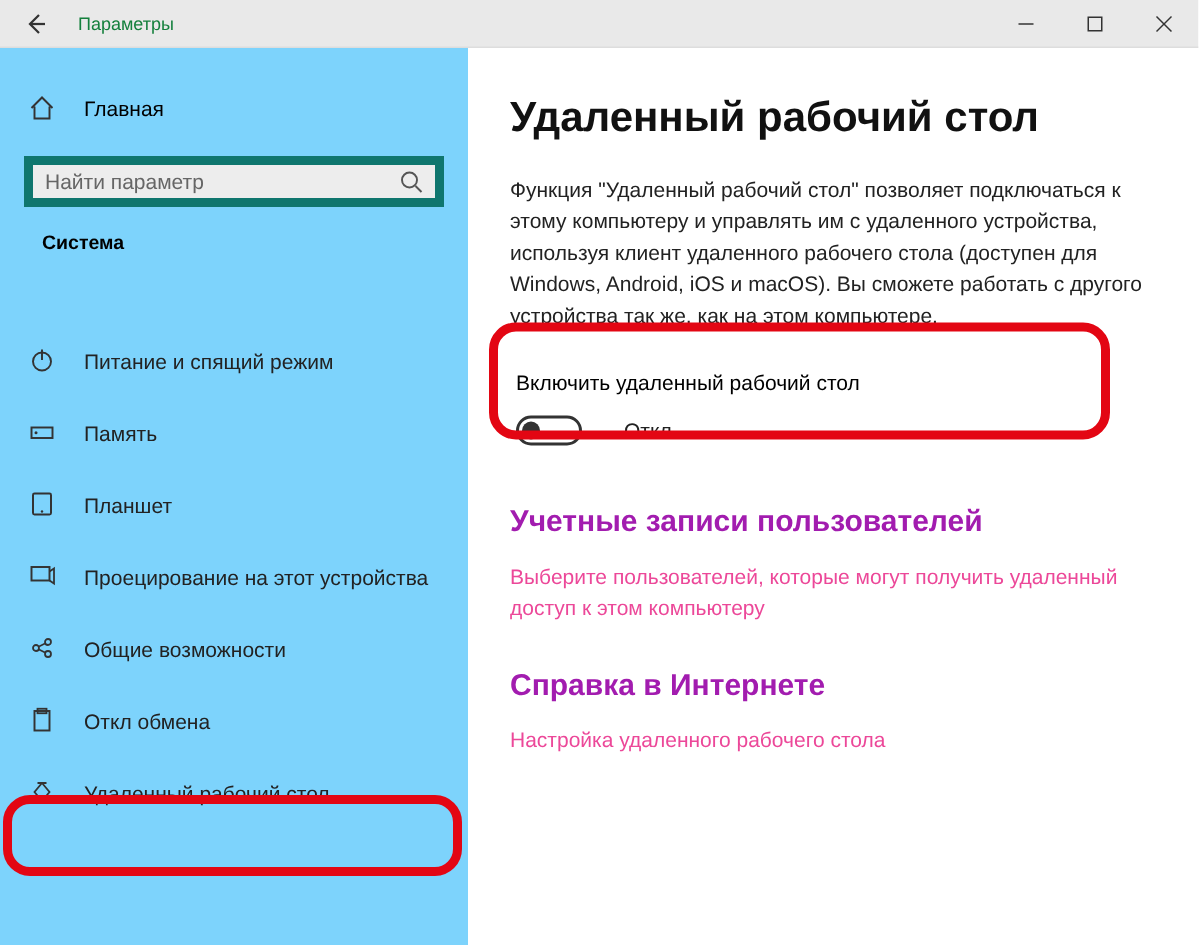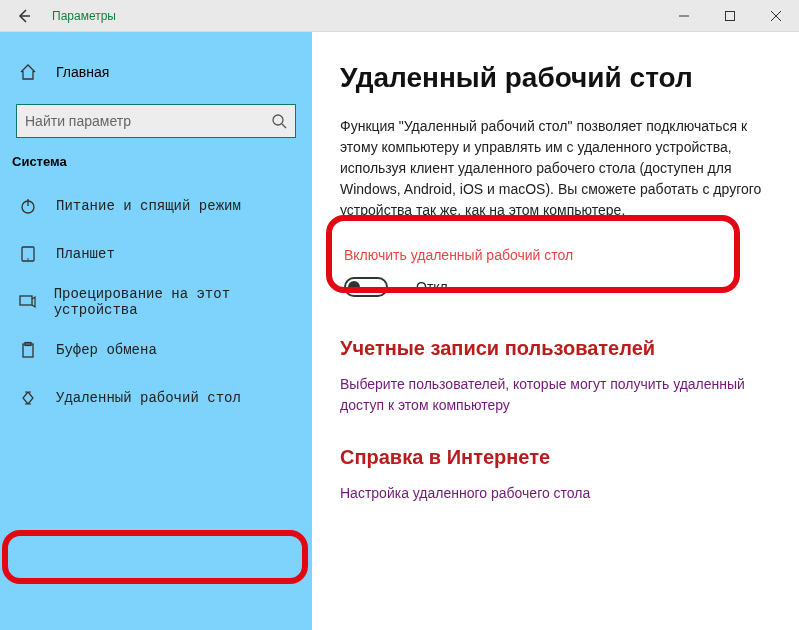--- a/index.html
+++ b/index.html
@@ -56,54 +56,53 @@
       align-items: center;
       padding: 0 16px;
       height: 40px;
       cursor: pointer;
     }
     .home-row .icon { width: 24px; display:flex; justify-content:center; }
     .home-row .label { margin-left: 16px; font-size: 14px; }
     .search-box {
       margin: 12px 16px 16px 16px;
       height: 34px;
-      border: 1px solid #0f766e;
+      border: 6px solid #0f766e;
       background: #ededed;
       display: flex;
       align-items: center;
       padding: 0 8px;
       cursor: text;
     }
     .search-box input {
       border: none;
       background: transparent;
       outline: none;
       flex: 1;
       font-size: 14px;
       color: #333;
     }
     .search-box input::placeholder { color: #666; }
     .search-box .sicon { color: #555; }
     .category-label {
       font-size: 13px;
       font-weight: 600;
-      padding: 0 12px;
-      margin-bottom: 13px;
+      padding: 0 28px;
+      margin-bottom: 32px;
     }
     .nav-list {
       display: flex;
       flex-direction: column;
     }
     .nav-item {
       display: flex;
-      align-items: center;
+      align-items: flex-end;
       height: 48px;
       padding: 0 16px;
       cursor: pointer;
-      font-family: Liberation Mono, monospace;
     }
     .nav-item .icon {
       width: 24px;
       display: flex;
       justify-content: center;
       color: #333;
     }
     .nav-item .label {
       margin-left: 16px;
       font-size: 14px;
@@ -125,21 +124,21 @@
       font-size: 14px;
       color: #222;
       line-height: 1.5;
       margin-bottom: 18px;
     }
     .toggle-section {
       padding: 8px 4px 10px 4px;
     }
     .toggle-title {
       font-size: 14px;
-      color: #ef4444;
+      color: #000000;
       margin-bottom: 14px;
     }
     .toggle-row {
       display: flex;
       align-items: center;
       gap: 28px;
     }
     .toggle {
       width: 44px;
       height: 20px;
@@ -159,24 +158,24 @@
     }
     .toggle-state {
       font-size: 14px;
       color: #222;
     }
     .content h2 {
       font-size: 20px;
       font-weight: 600;
       margin-top: 30px;
       margin-bottom: 14px;
-      color: #b91c1c;
+      color: #a21caf;
     }
     .link {
-      color: #701a75;
+      color: #ec4899;
       font-size: 14px;
       line-height: 1.5;
       cursor: pointer;
       display: block;
       max-width: 420px;
     }
     .highlight-box {
       position: absolute;
       border: 6px solid #e30613;
       border-radius: 18px;
@@ -255,43 +254,64 @@
           <svg width="18" height="18" viewBox="0 0 18 18">
               <circle cx="9" cy="10" r="6" stroke="#333" stroke-width="1.3" fill="none"></circle>
               <line x1="9" y1="2" x2="9" y2="9" stroke="#333" stroke-width="1.3"></line>
             </svg>
         </span>
         <span class="label">Питание и спящий режим</span>
       </div>
       <div class="nav-item">
         <span class="icon">
           <svg width="18" height="18" viewBox="0 0 18 18">
+              <rect x="2" y="6" width="14" height="7" stroke="#333" stroke-width="1.3" fill="none"></rect>
+              <circle cx="5" cy="9.5" r="1" fill="#333"></circle>
+            </svg>
+        </span>
+        <span class="label">Память</span>
+      </div>
+      <div class="nav-item">
+        <span class="icon">
+          <svg width="18" height="18" viewBox="0 0 18 18">
               <rect x="3" y="2" width="12" height="14" rx="1" stroke="#333" stroke-width="1.3" fill="none"></rect>
               <circle cx="9" cy="14" r="0.8" fill="#333"></circle>
             </svg>
         </span>
         <span class="label">Планшет</span>
       </div>
       <div class="nav-item">
         <span class="icon">
           <svg width="18" height="18" viewBox="0 0 18 18">
               <rect x="2" y="3" width="12" height="9" stroke="#333" stroke-width="1.3" fill="none"></rect>
               <path d="M14 6 L17 4 V14 L14 12" stroke="#333" stroke-width="1.2" fill="none"></path>
             </svg>
         </span>
         <span class="label">Проецирование на этот устройства</span>
       </div>
       <div class="nav-item">
         <span class="icon">
           <svg width="18" height="18" viewBox="0 0 18 18">
+              <circle cx="5" cy="9" r="2" stroke="#333" stroke-width="1.2" fill="none"></circle>
+              <circle cx="13" cy="5" r="2" stroke="#333" stroke-width="1.2" fill="none"></circle>
+              <circle cx="13" cy="13" r="2" stroke="#333" stroke-width="1.2" fill="none"></circle>
+              <line x1="7" y1="8" x2="11" y2="6" stroke="#333" stroke-width="1.2"></line>
+              <line x1="7" y1="10" x2="11" y2="12" stroke="#333" stroke-width="1.2"></line>
+            </svg>
+        </span>
+        <span class="label">Общие возможности</span>
+      </div>
+      <div class="nav-item">
+        <span class="icon">
+          <svg width="18" height="18" viewBox="0 0 18 18">
               <rect x="4" y="3" width="10" height="13" stroke="#333" stroke-width="1.3" fill="none"></rect>
               <rect x="6" y="1.5" width="6" height="3" stroke="#333" stroke-width="1.2" fill="none"></rect>
             </svg>
         </span>
-        <span class="label">Буфер обмена</span>
+        <span class="label">Откл обмена</span>
       </div>
       <div class="nav-item">
         <span class="icon">
           <svg width="18" height="18" viewBox="0 0 18 18">
               <path d="M6 3 L12 3 M12 15 L6 15 M9 3 L4 9 L9 15 M9 3 L14 9 L9 15" stroke="#333" stroke-width="1.2" fill="none"></path>
             </svg>
         </span>
         <span class="label">Удаленный рабочий стол</span>
       </div>
     </div>

